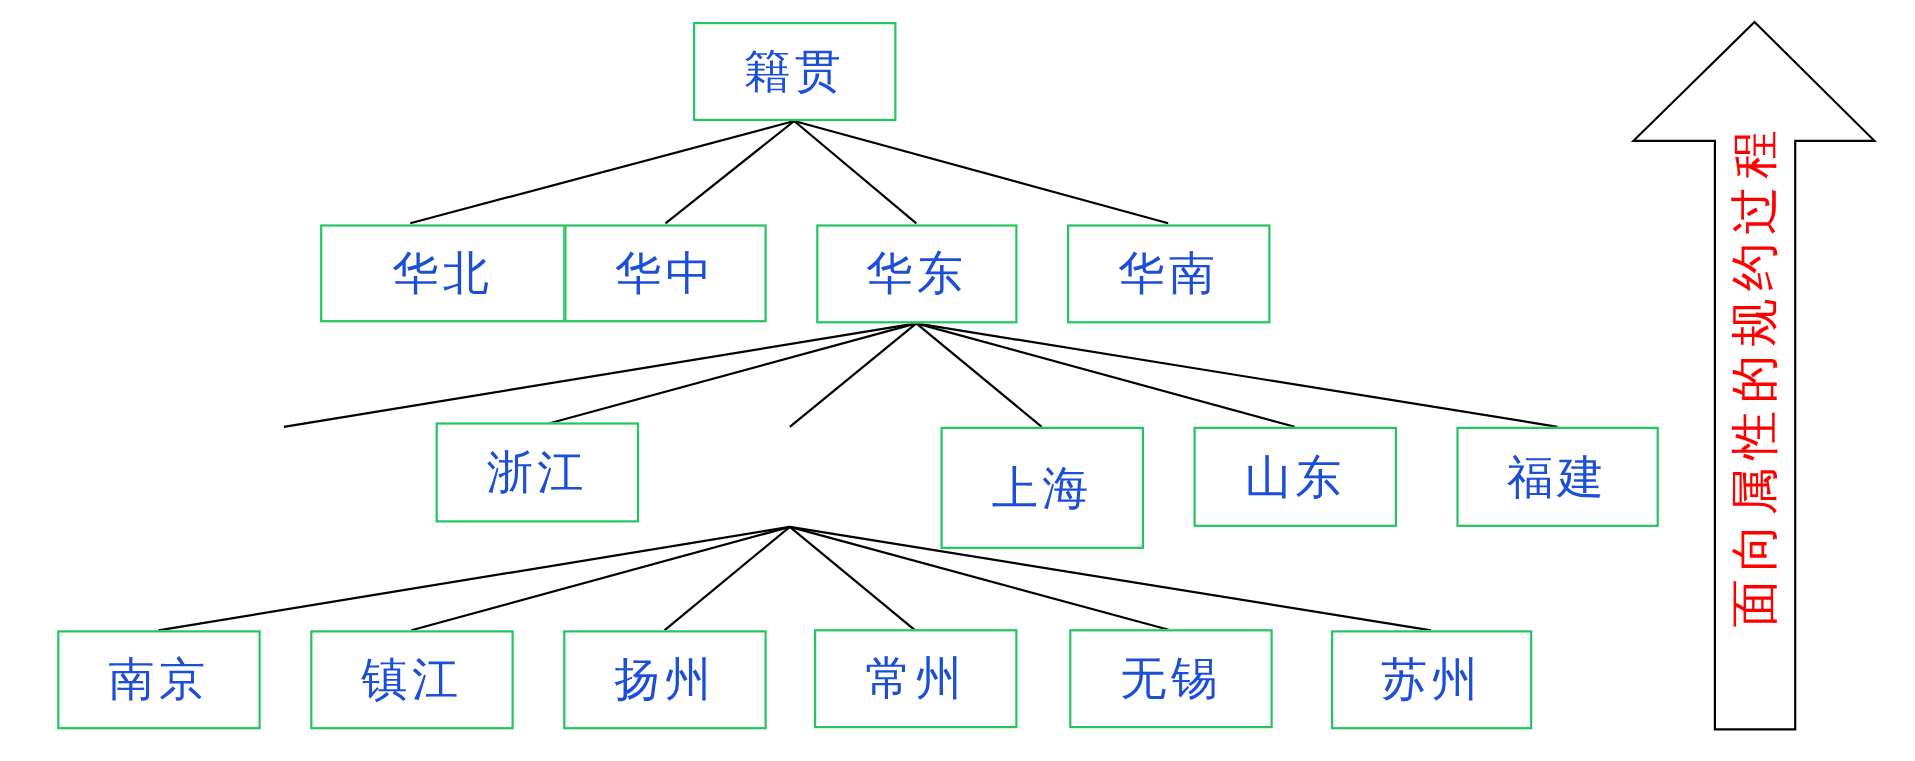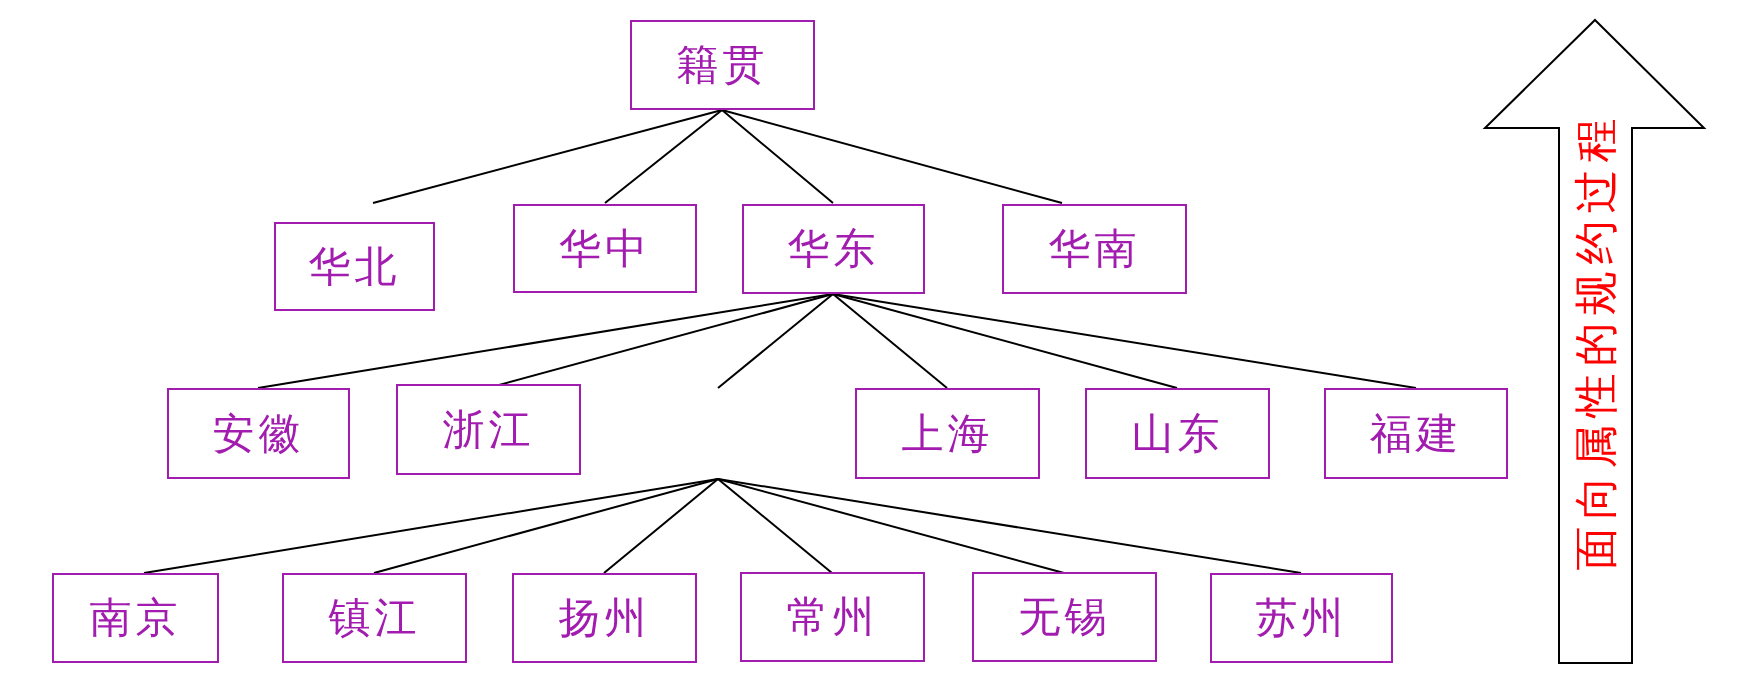--- a/index.html
+++ b/index.html
@@ -11,27 +11,27 @@
     font-family: "DejaVu Serif", "Liberation Serif", serif;
     overflow: hidden;
   }
   .layer {
     position: absolute;
     left: 0; top: 0;
   }
   .node {
     position: absolute;
     box-sizing: border-box;
-    border: 2px solid #a21caf;
+    border: 2px solid #22c55e;
     background: #ffffff;
     display: flex;
     align-items: center;
     justify-content: center;
     font-size: 42px;
-    color: #a21caf;
+    color: #1d4ed8;
     letter-spacing: 4px;
     white-space: nowrap;
   }
   .arrow-label {
     position: absolute;
     left: 1366px;
     top: 316px;
     width: 460px;
     height: 50px;
     line-height: 50px;
@@ -70,32 +70,31 @@
       <line x1="718" y1="479" x2="604" y2="573"></line>
       <line x1="718" y1="479" x2="832" y2="573"></line>
       <line x1="718" y1="479" x2="1064" y2="573"></line>
       <line x1="718" y1="479" x2="1301" y2="573"></line>
     </g>
     <polygon points="1595,20 1704,128 1632,128 1632,663 1559,663 1559,128 1485,128" fill="#ffffff" stroke="#000000" stroke-width="2"></polygon>
   </svg>
 
   <div class="node" style="left:630px; top:20px;  width:185px; height:90px;">籍贯</div>
 
-  <div class="node" style="left:274px; top:204px; width:161px; height:89px;margin-top:18px;">华北</div>
+  <div class="node" style="left:291px; top:204px; width:223px; height:89px;">华北</div>
   <div class="node" style="left:742px; top:204px; width:183px; height:90px;">华东</div>
   <div class="node" style="left:513px; top:204px; width:184px; height:89px;">华中</div>
-  <div class="node" style="left:970px; top:204px; width:185px; height:90px;margin-left:32px;">华南</div>
+  <div class="node" style="left:970px; top:204px; width:185px; height:90px;">华南</div>
 
-  <div class="node" style="left:167px;  top:388px; width:183px; height:91px;">安徽</div>
   <div class="node" style="left:396px;  top:384px; width:185px; height:91px;">浙江</div>
-  <div class="node" style="left:855px;  top:388px; width:185px; height:91px;">上海</div>
+  <div class="node" style="left:855px;  top:388px; width:185px; height:111px;">上海</div>
   <div class="node" style="left:1085px; top:388px; width:185px; height:91px;">山东</div>
   <div class="node" style="left:1324px; top:388px; width:184px; height:91px;">福建</div>
 
-  <div class="node" style="left:52px;   top:573px; width:167px; height:90px;text-align:right;">南京</div>
+  <div class="node" style="left:52px;   top:573px; width:185px; height:90px;text-align:right;">南京</div>
   <div class="node" style="left:282px;  top:573px; width:185px; height:90px;">镇江</div>
   <div class="node" style="left:512px;  top:573px; width:185px; height:90px;">扬州</div>
   <div class="node" style="left:740px;  top:572px; width:185px; height:90px;">常州</div>
   <div class="node" style="left:972px;  top:572px; width:185px; height:90px;">无锡</div>
   <div class="node" style="left:1210px; top:573px; width:183px; height:90px;text-align:right;">苏州</div>
 
   <div class="arrow-label">面向属性的规约过程</div>
 
 </div>
 

